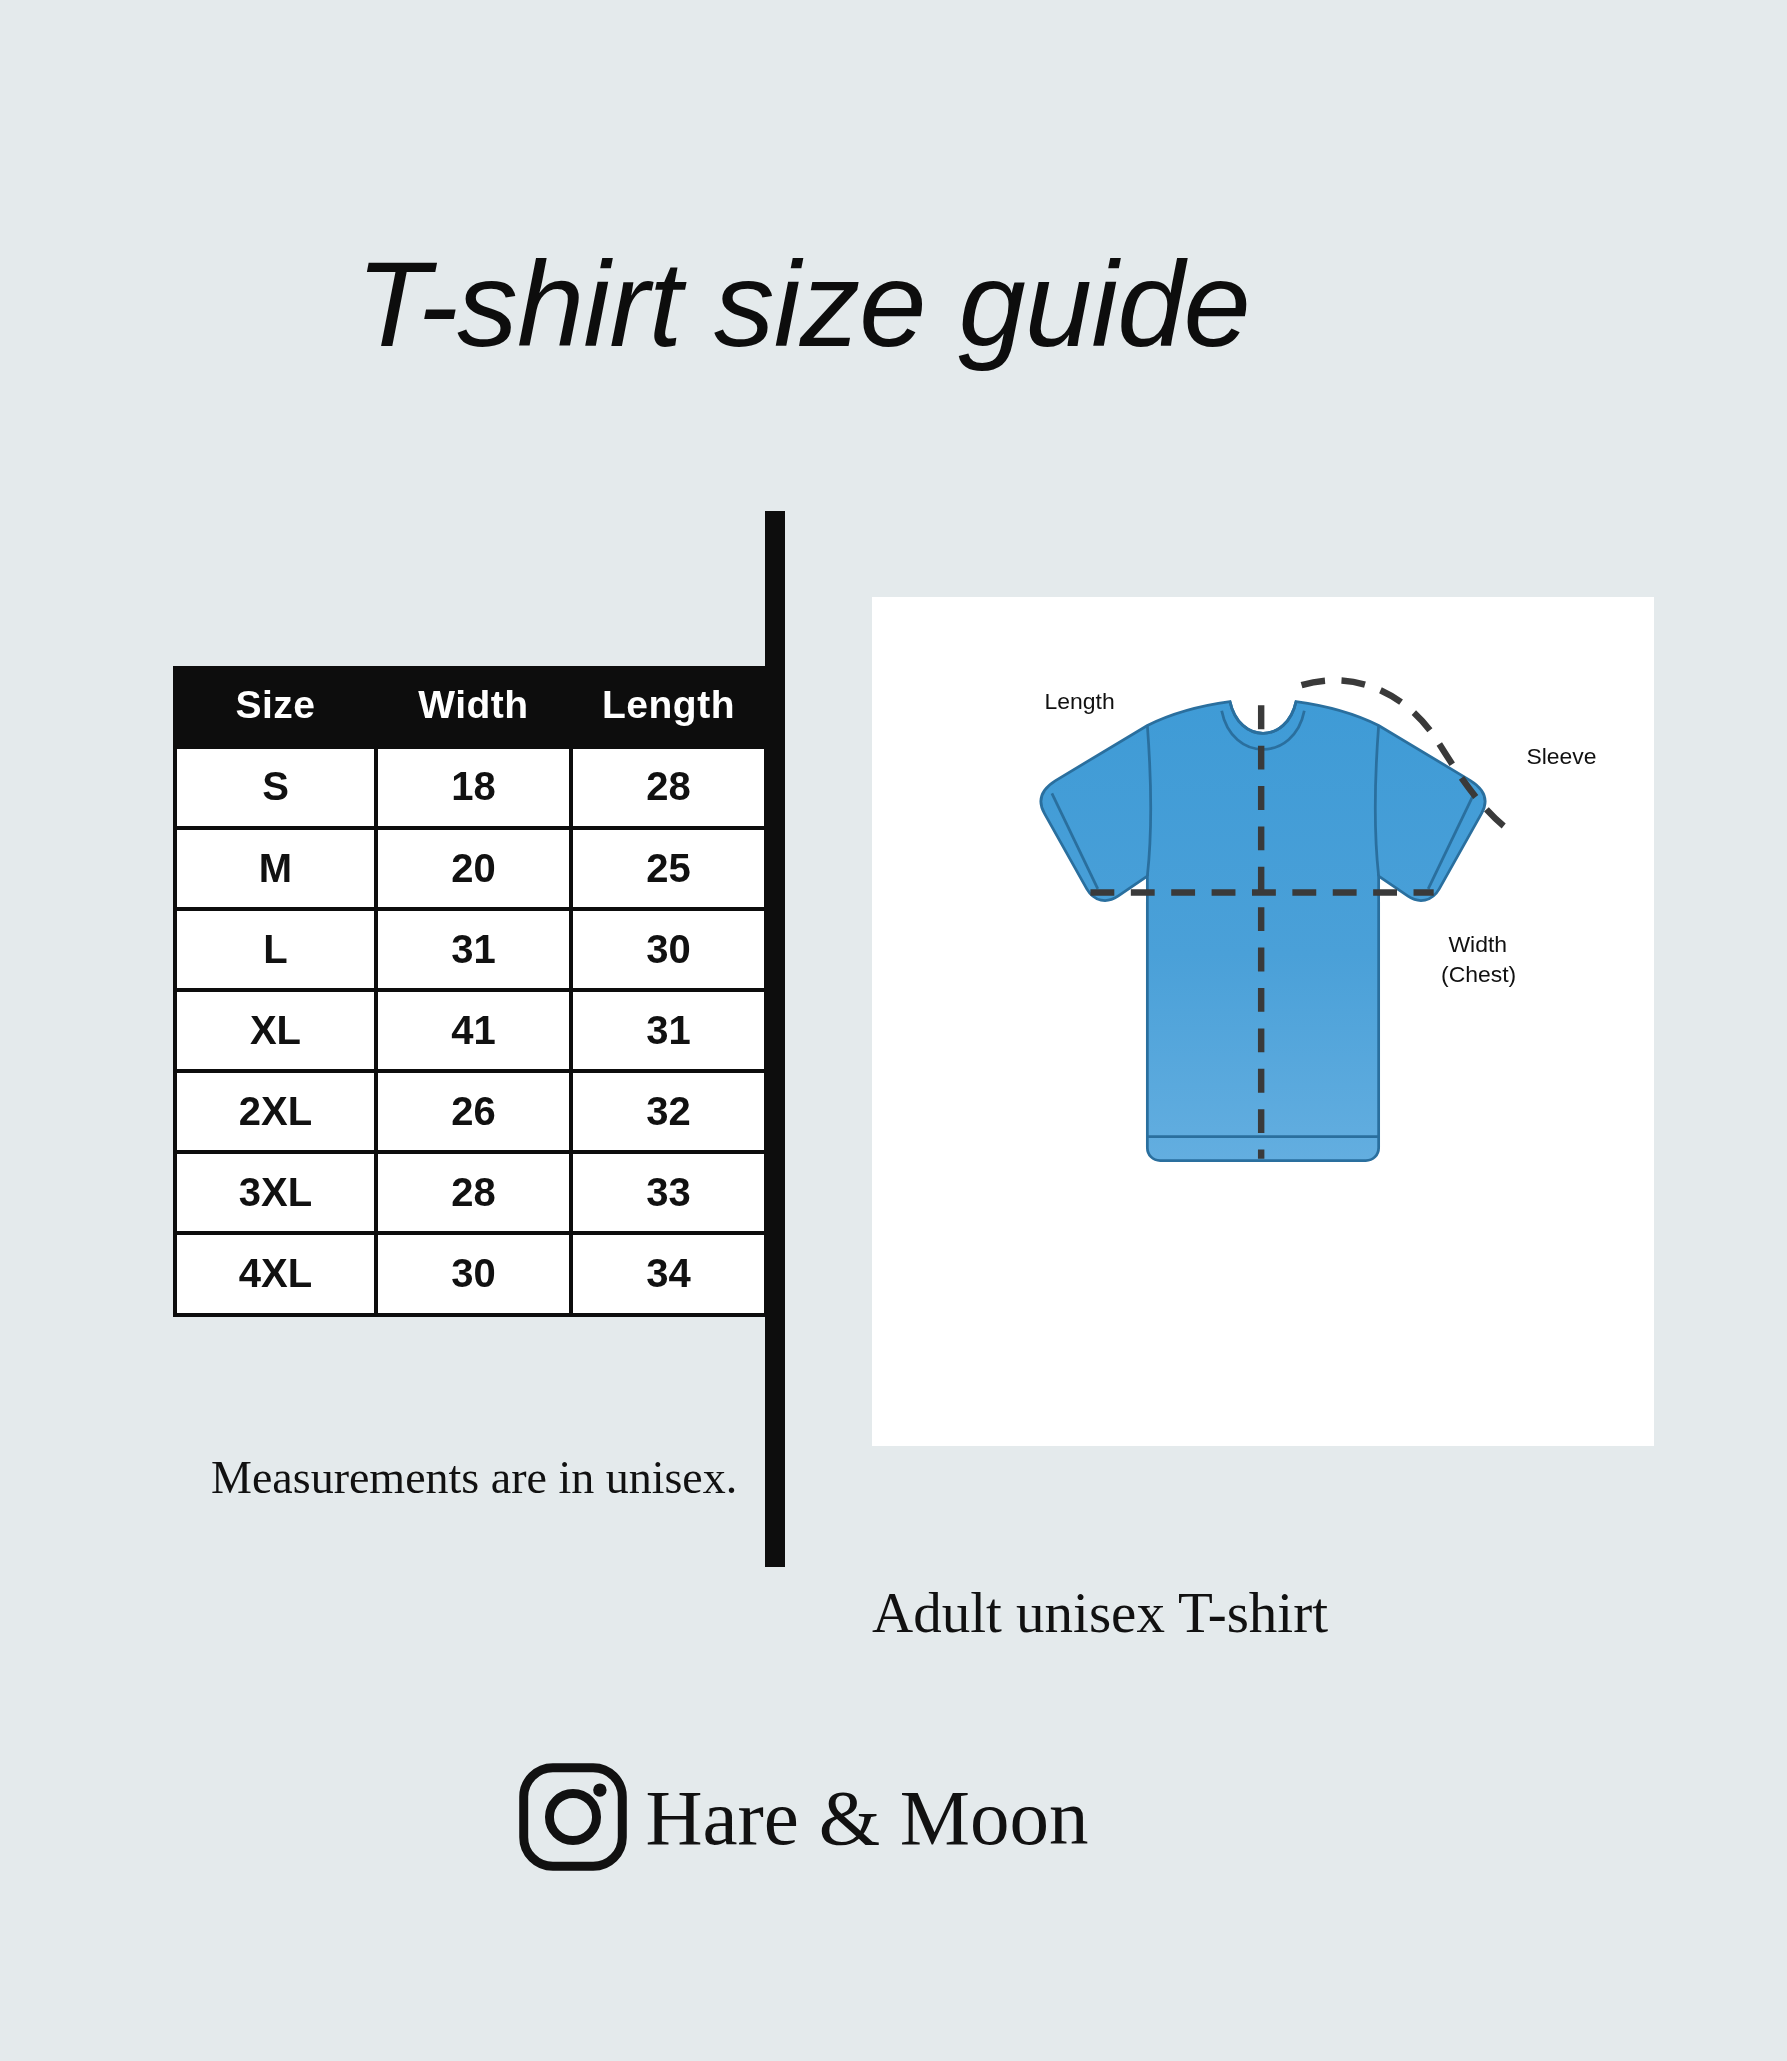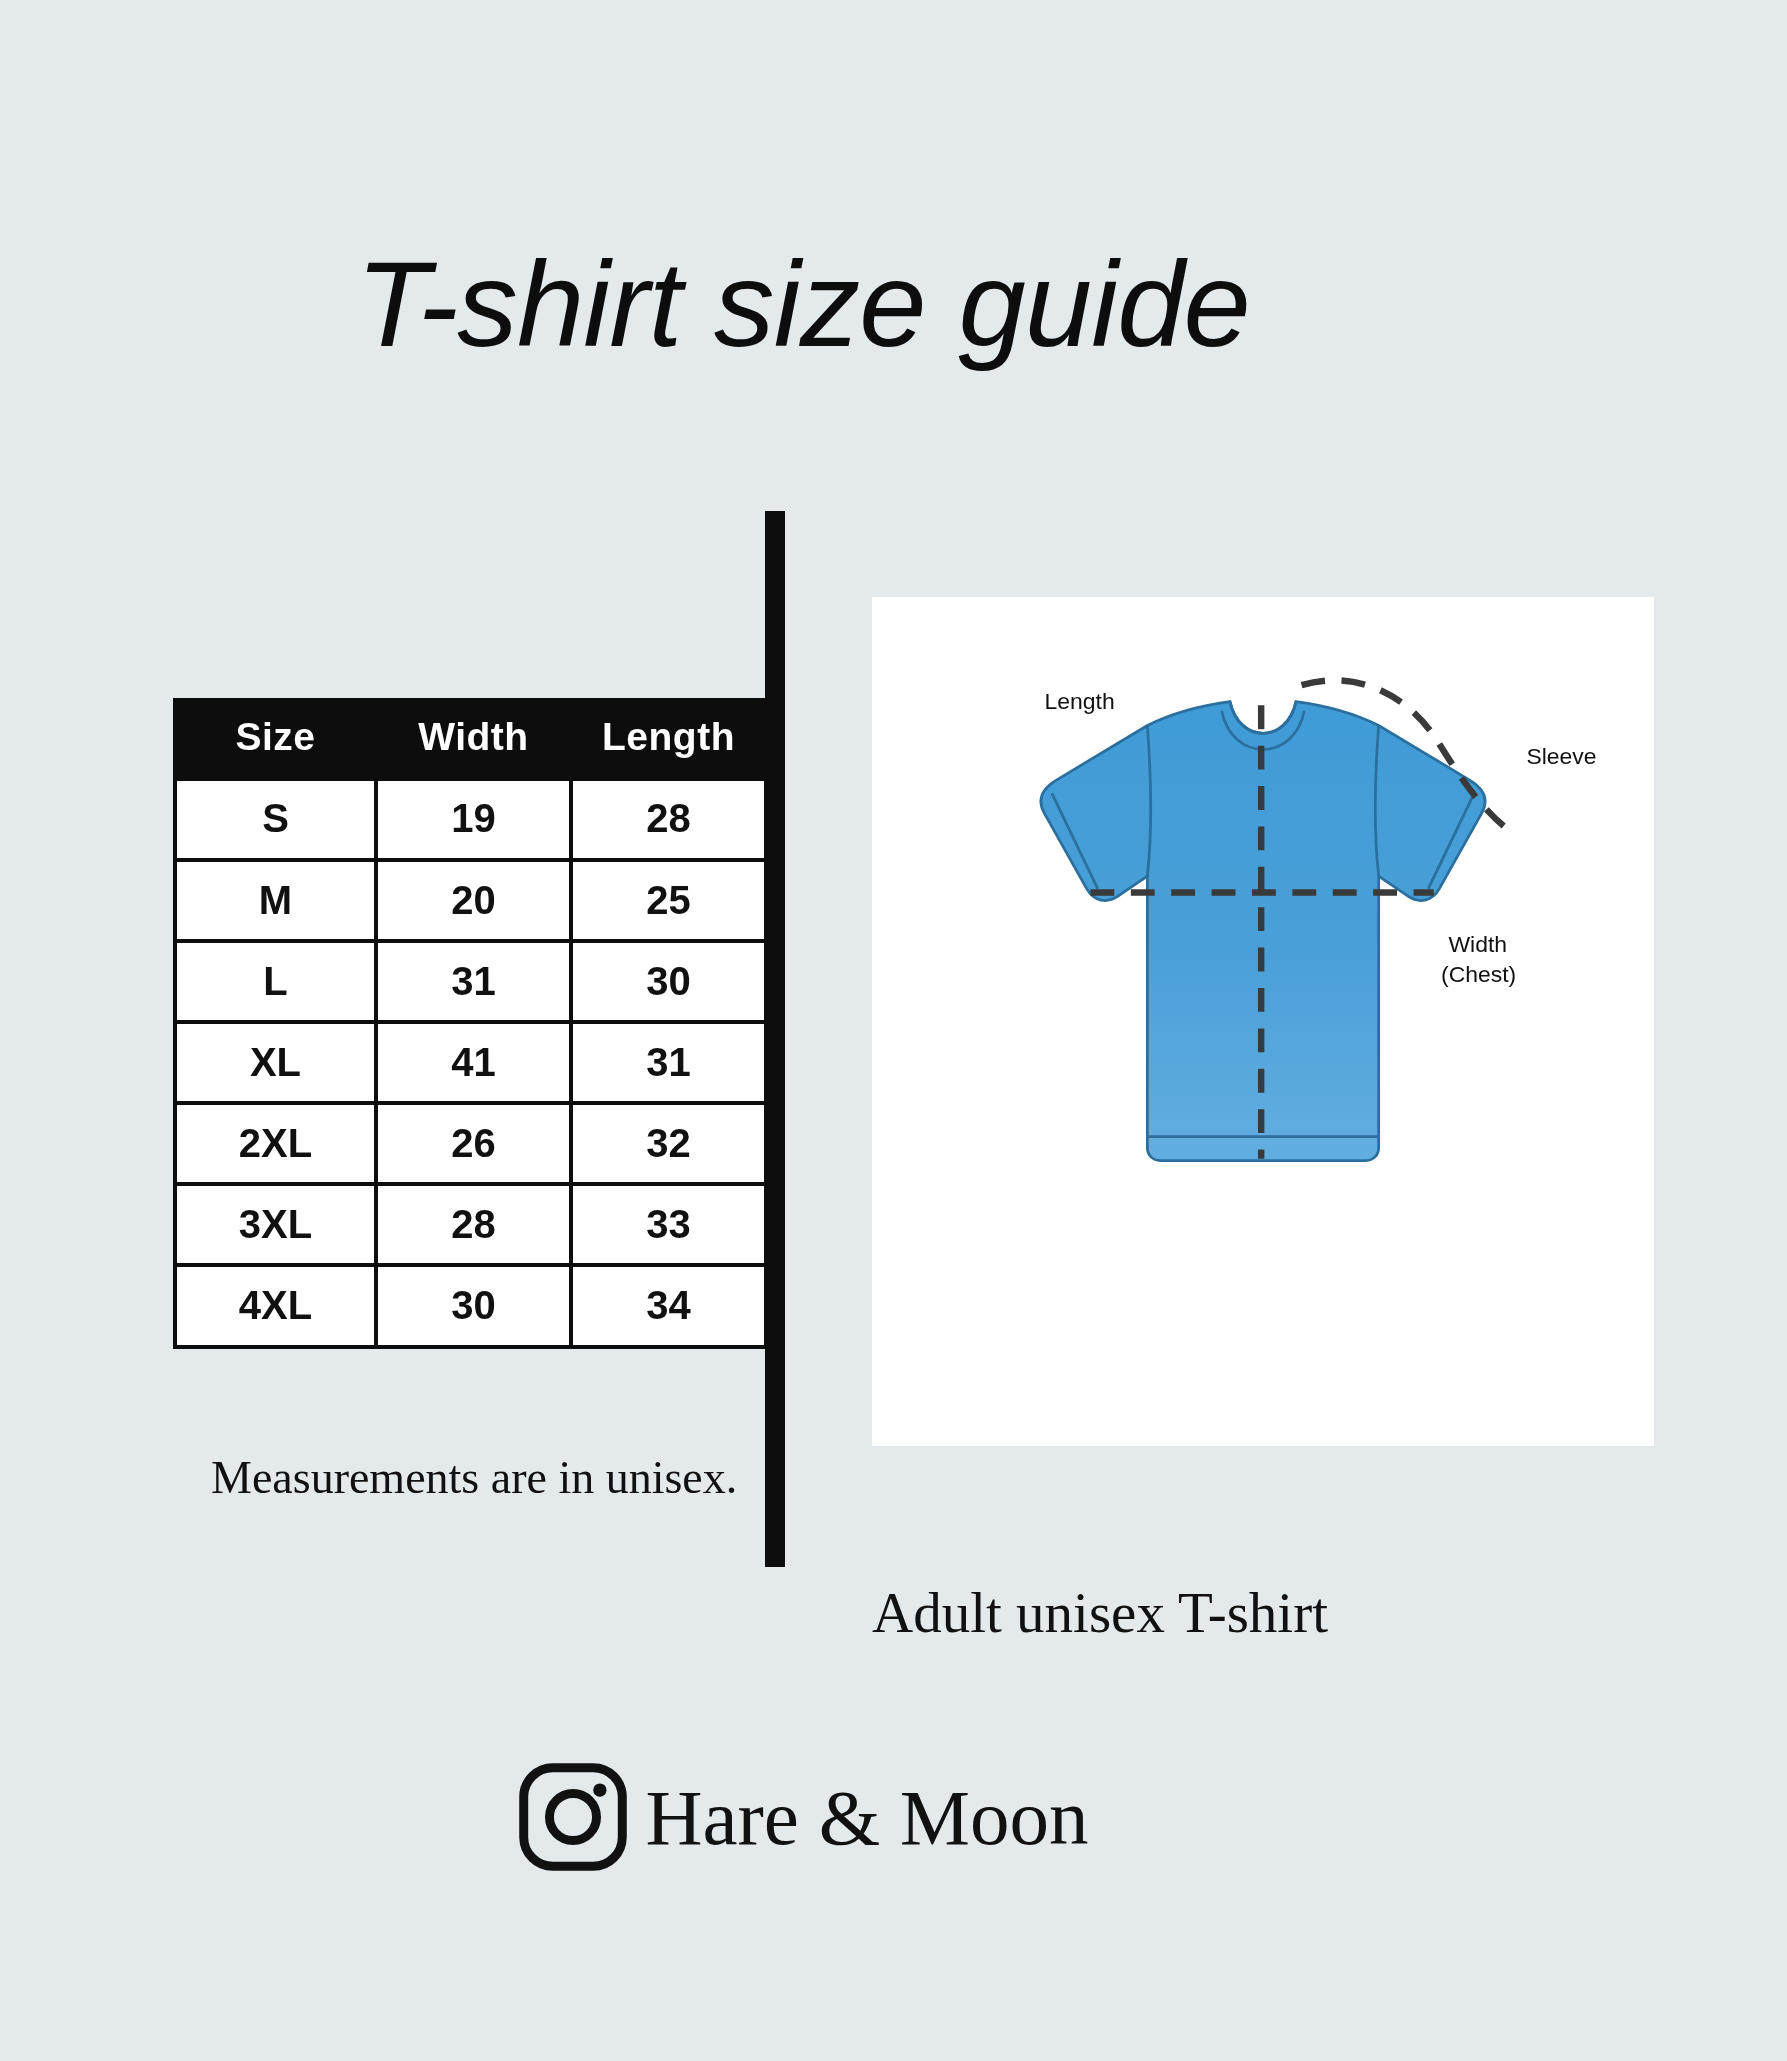--- a/index.html
+++ b/index.html
@@ -46,21 +46,20 @@
     height: 1056px;
     background: #0d0d0d;
   }
 
   
   .table-wrap {
     position: absolute;
     left: 173px;
     top: 666px;
     width: 595px;
-    margin-top: 32px;
   }
   table.size-table {
     border-collapse: collapse;
     width: 100%;
     background: #0d0d0d;
     table-layout: fixed;
   }
   table.size-table th {
     background: #0d0d0d;
     color: #ffffff;
@@ -163,21 +162,21 @@
       <thead>
         <tr>
           <th>Size</th>
           <th>Width</th>
           <th>Length</th>
         </tr>
       </thead>
       <tbody>
         <tr>
           <td>S</td>
-          <td>19</td>
+          <td>18</td>
           <td>28</td>
         </tr>
         <tr>
           <td>M</td>
           <td>20</td>
           <td>25</td>
         </tr>
         <tr>
           <td>L</td>
           <td>31</td>

